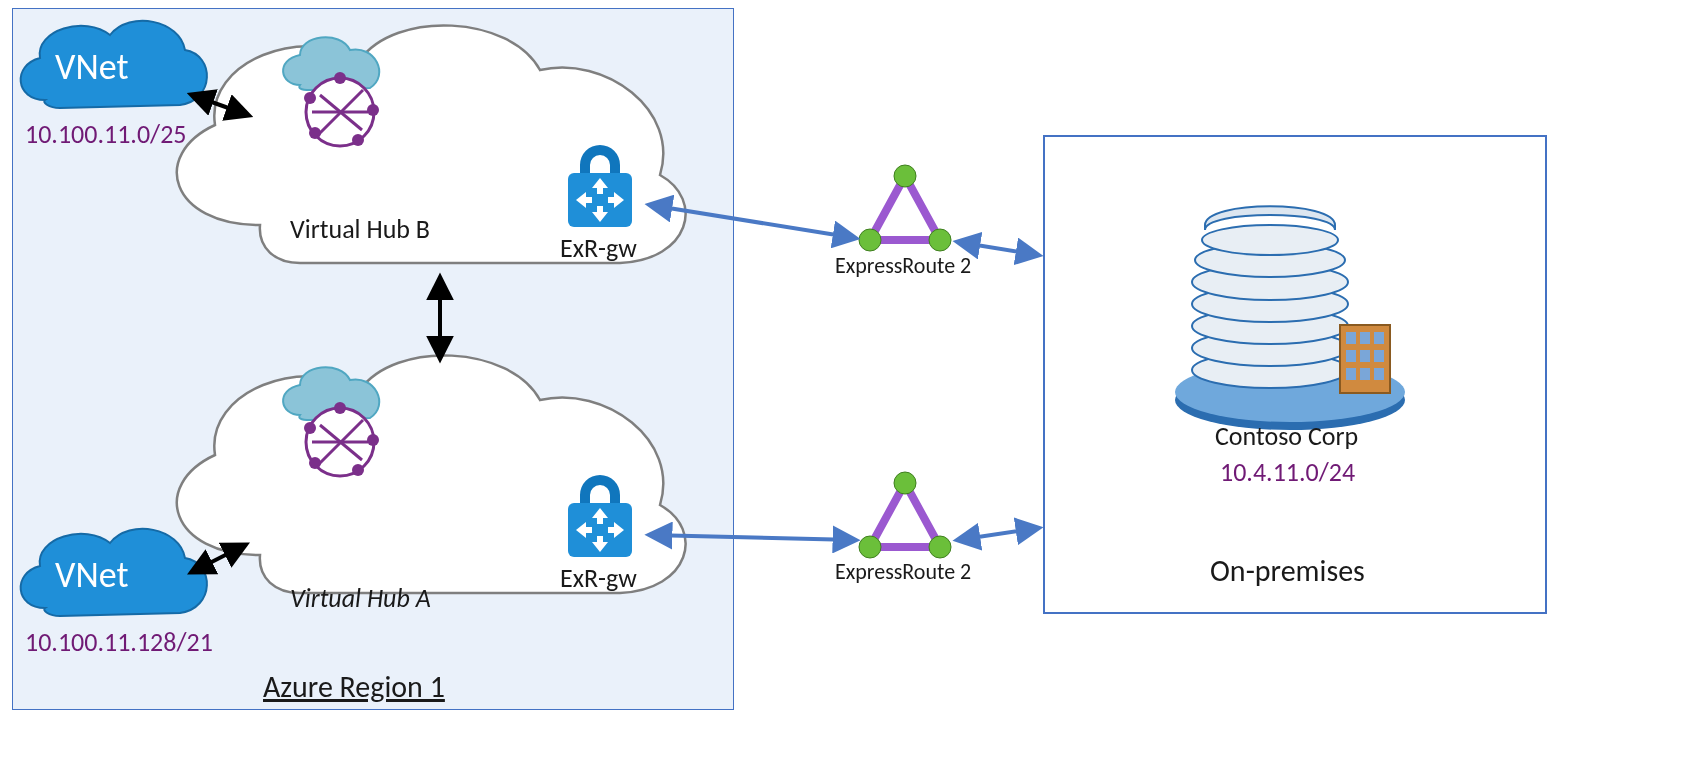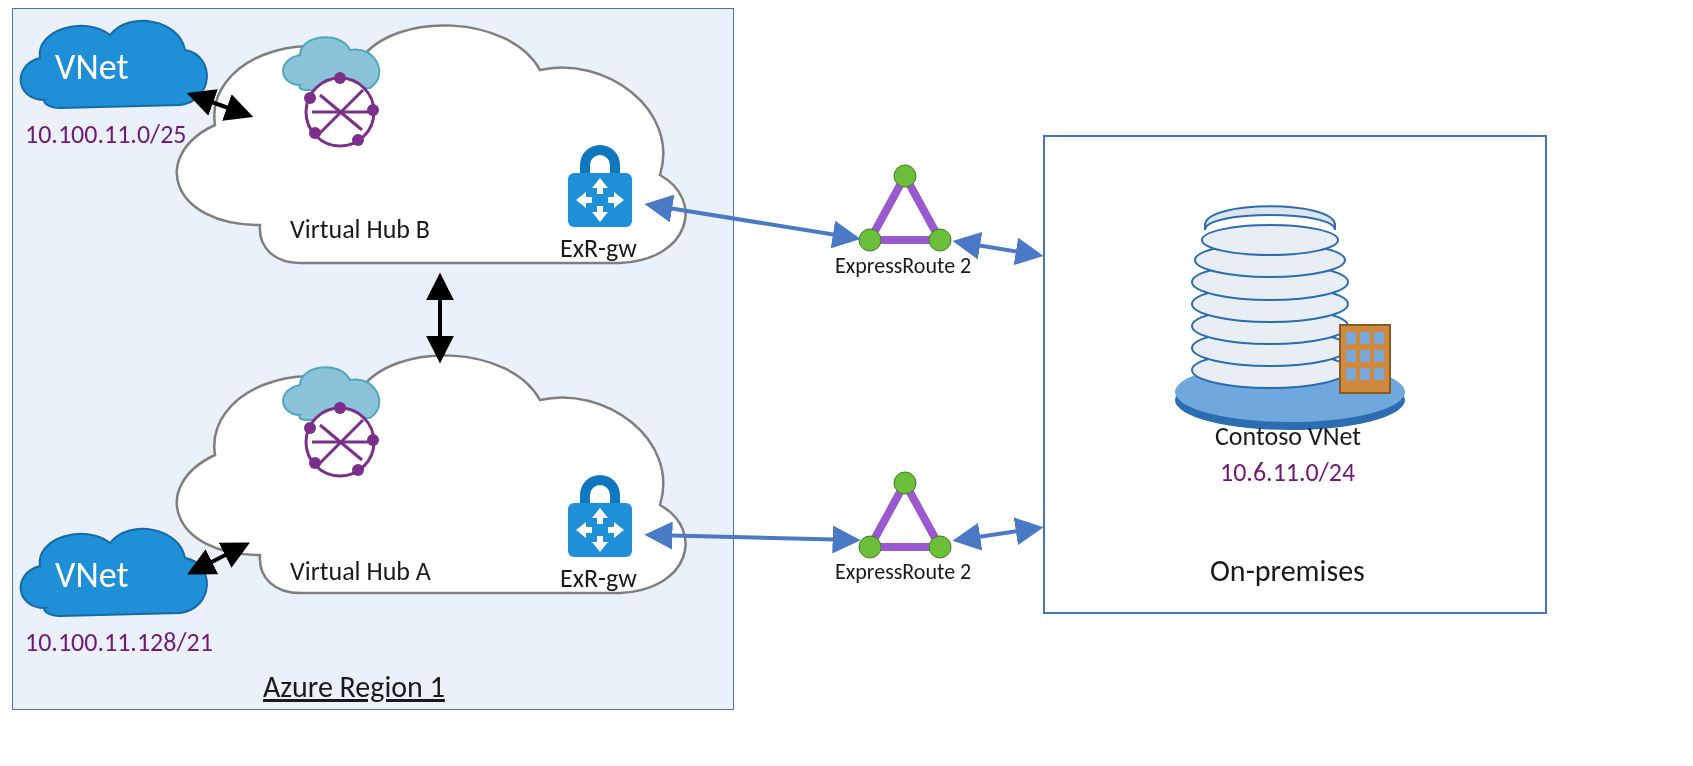--- a/index.html
+++ b/index.html
@@ -217,23 +217,23 @@
 
 <div class="label" style="left:55px; top:45px; color:#ffffff; font-size:36px;">VNet</div>
 <div class="label ip" style="left:25px; top:118px;">10.100.11.0/25</div>
 
 <div class="label" style="left:55px; top:553px; color:#ffffff; font-size:36px;">VNet</div>
 <div class="label ip" style="left:25px; top:626px;">10.100.11.128/21</div>
 
 <div class="label" style="left:290px; top:213px;">Virtual Hub B</div>
 <div class="label" style="left:560px; top:232px;">ExR-gw</div>
 
-<div class="label" style="left:290px; top:555px;">Virtual Hub A</div>
+<div class="label" style="left:290px; top:582px;font-style:italic;">Virtual Hub A</div>
 <div class="label" style="left:560px; top:562px;">ExR-gw</div>
 
 <div class="label" style="left:835px; top:252px; font-size:22px;">ExpressRoute 2</div>
 <div class="label" style="left:835px; top:558px; font-size:22px;">ExpressRoute 2</div>
 
 <div class="label big" style="left:263px; top:668px;text-decoration:underline;">Azure Region 1</div>
 
-<div class="label" style="left:1215px; top:420px;">Contoso VNet</div>
-<div class="label ip" style="left:1220px; top:456px;">10.6.11.0/24</div>
+<div class="label" style="left:1215px; top:420px;">Contoso Corp</div>
+<div class="label ip" style="left:1220px; top:456px;">10.4.11.0/24</div>
 <div class="label big" style="left:1210px; top:552px;">On-premises</div>
 
 </body></html>

